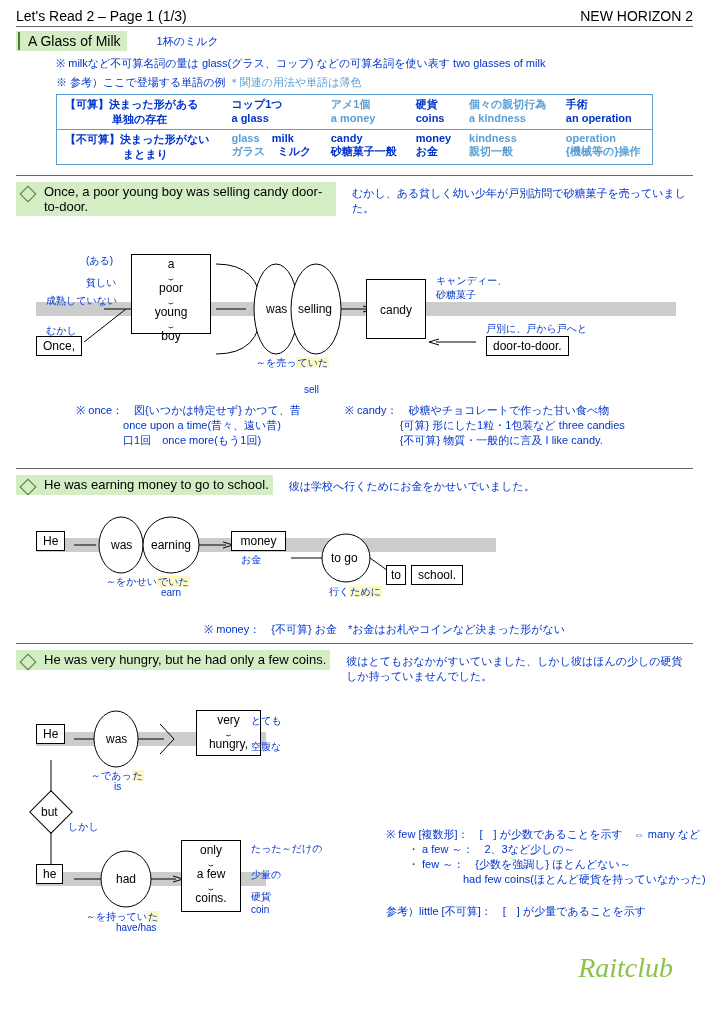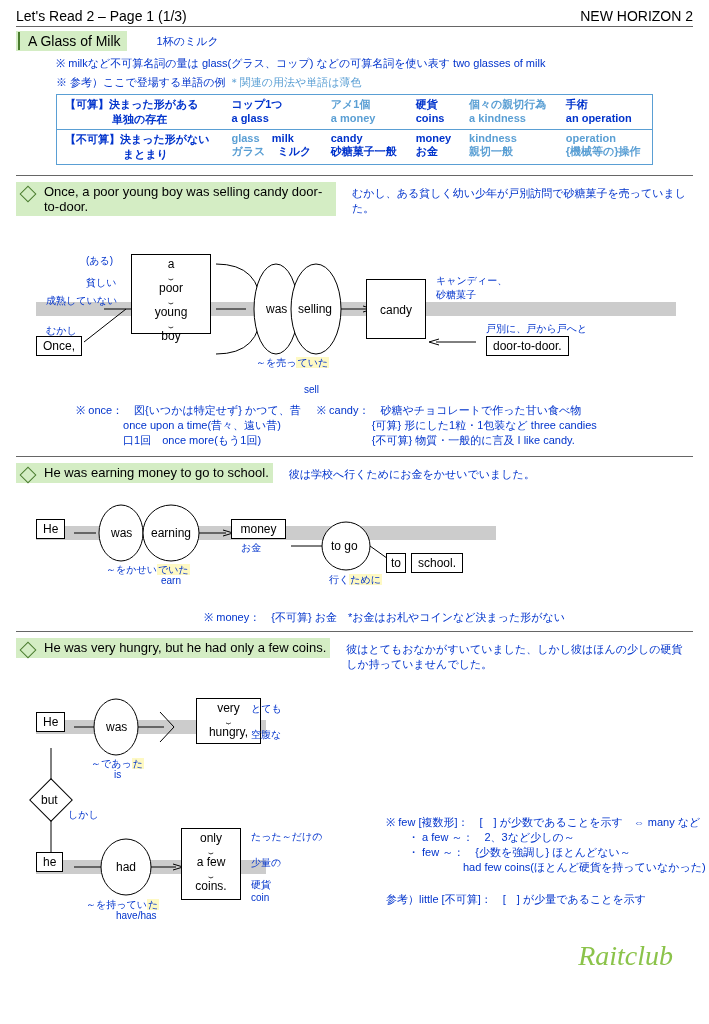--- a/index.html
+++ b/index.html
@@ -132,21 +132,21 @@
     <div class="label blue-text" style="left:288px;top:160px;">sell</div>
 
     <div class="box" style="left:350px;top:55px;width:60px;height:60px;line-height:56px;">candy</div>
     <div class="label blue-text" style="left:420px;top:50px;white-space:pre;">キャンディー、
 砂糖菓子</div>
 
     <div class="label blue-text" style="left:470px;top:98px;">戸別に、戸から戸へと</div>
     <div class="box" style="left:470px;top:112px;">door-to-door.</div>
   </div>
 
-  <div style="display:flex;gap:16px;margin:0 40px 8px 60px;">
+  <div style="display:flex;gap:44px;margin:0 40px 20px 60px;">
     <div class="blue-text" style="white-space:pre;font-size:11px;">※ once：　図{いつかは特定せず} かつて、昔
 　　　　 once upon a time(昔々、遠い昔)
 　　　　 口1回　once more(もう1回)</div>
     <div class="blue-text" style="white-space:pre;font-size:11px;">※ candy：　砂糖やチョコレートで作った甘い食べ物
 　　　　　{可算} 形にした1粒・1包装など three candies
 　　　　　{不可算} 物質・一般的に言及 I like candy.</div>
   </div>
 
   <hr class="hr-thin">
 

